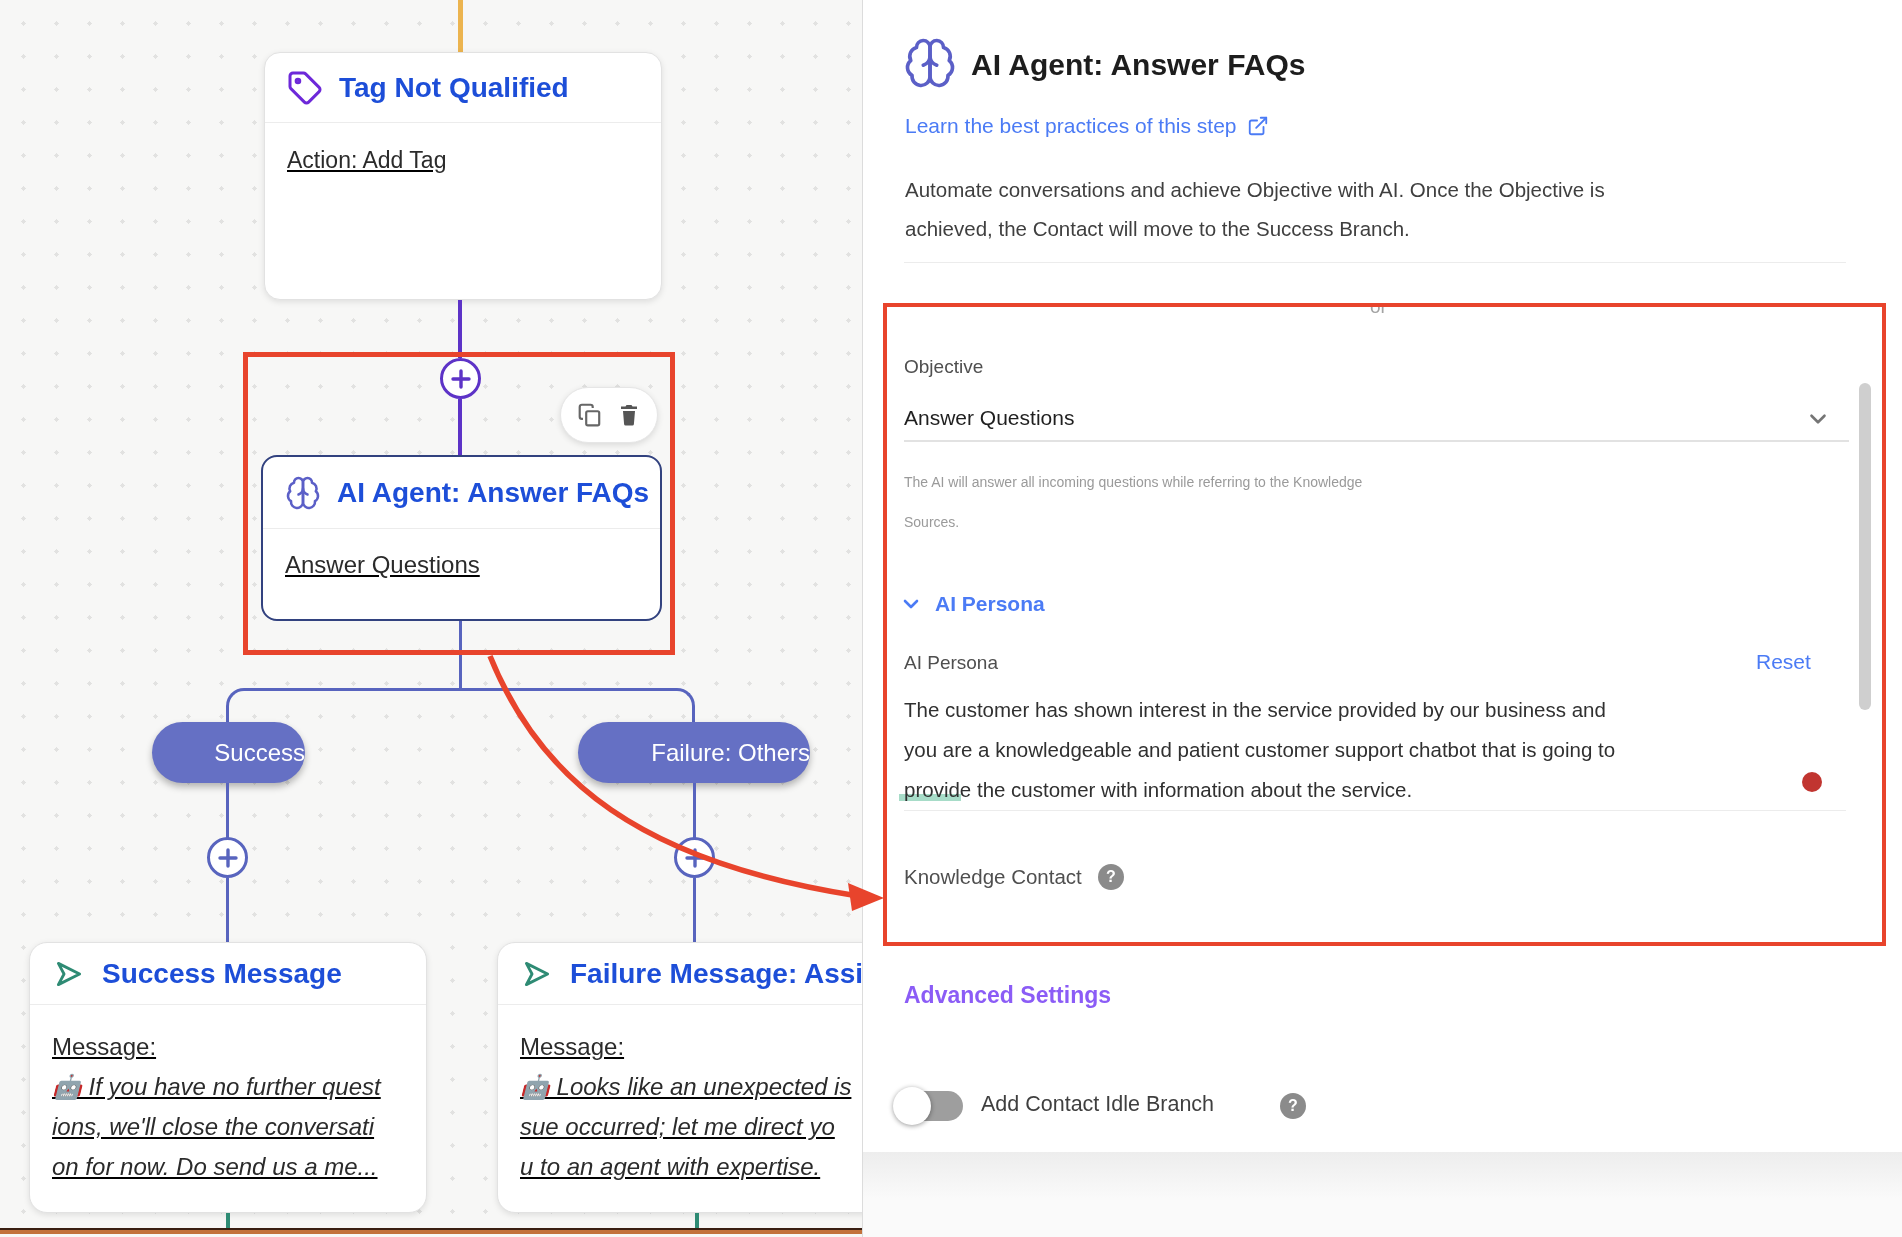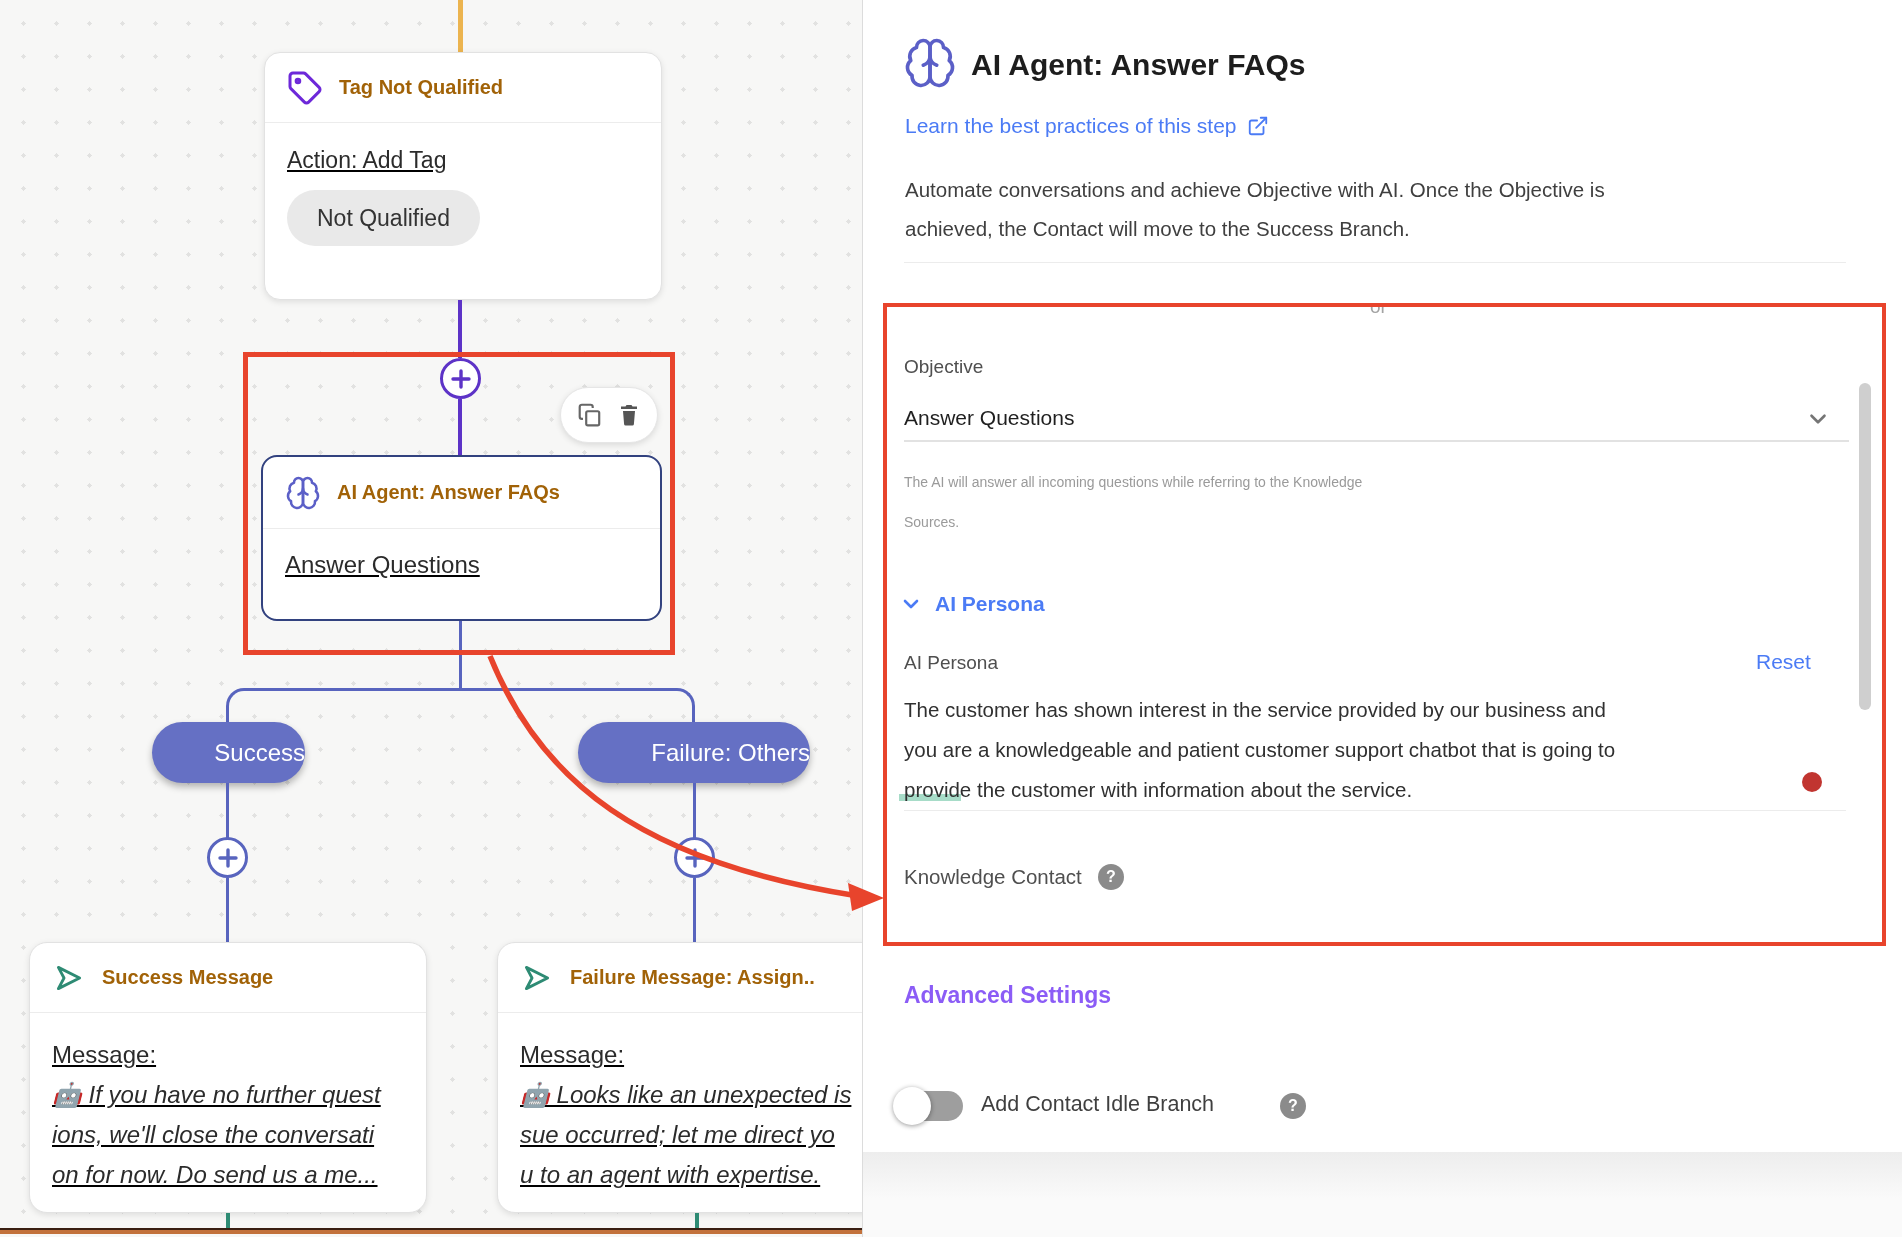--- a/index.html
+++ b/index.html
@@ -9,21 +9,21 @@
   .abs{position:absolute;}
 
   
   #canvas{left:0;top:0;width:862px;height:1237px;overflow:hidden;background:#f7f7f6;
     background-image:radial-gradient(circle,#e2e2e1 2px,transparent 2.2px);
     background-size:33px 33px;background-position:7px 7px;z-index:1;}
 
   .node{background:#fff;border:1px solid #e2e2e2;border-radius:16px;
         box-shadow:0 2px 6px rgba(0,0,0,.10);}
   .node-head{display:flex;align-items:center;gap:16px;padding:0 22px;border-bottom:1px solid #ececec;}
-  .node-title{font-size:20px;font-weight:700;color:#a16207;white-space:nowrap;}
+  .node-title{font-size:28px;font-weight:700;color:#1d4ed8;white-space:nowrap;}
   .node-body{padding:0 22px;text-decoration:underline;}
 
   #yellow-line{left:458px;top:0;width:5px;height:53px;background:#ECB44F;}
 
   #tag-node{left:264px;top:52px;width:398px;height:248px;}
   #tag-node .node-head{height:70px;}
   #tag-action{margin:24px 0 0 0;font-size:23px;color:#2b2b2b;}
   #tag-chip{display:inline-block;margin-top:16px;height:56px;line-height:56px;padding:0 30px;
             border-radius:28px;background:#e9e9e9;font-size:23px;color:#333;}
 
@@ -64,21 +64,21 @@
   #pill-failure{left:578px;top:722px;width:232px;}
 
   #line-success-a{left:226px;top:783px;height:55px;width:3px;background:#5864BE;}
   #line-failure-a{left:693px;top:783px;height:55px;width:3px;background:#5864BE;}
   #line-success-b{left:226px;top:878px;height:64px;width:3px;background:#5864BE;}
   #line-failure-b{left:693px;top:878px;height:64px;width:3px;background:#5864BE;}
 
   .msg-node{width:398px;height:271px;border-radius:18px;}
   #success-node{left:29px;top:942px;}
   #failure-node{left:497px;top:942px;width:390px;}
-  .msg-node .node-head{height:70px;}
+  .msg-node .node-head{height:62px;}
   .msg-label{margin-top:22px;font-size:24px;color:#2b2b2b;line-height:40px;}
   .msg-line{font-size:24px;font-style:italic;color:#2b2b2b;line-height:40px;white-space:nowrap;}
 
   #teal-line-success{left:226px;top:1213px;width:4px;height:17px;background:#2E8B74;}
   #teal-line-failure{left:695px;top:1213px;width:4px;height:17px;background:#2E8B74;}
   #bottom-line{left:0;top:1228px;width:862px;height:6px;background:#C2713B;border-top:2px solid #3A1F12;}
 
   
   #panel{left:862px;top:0;width:1040px;height:1237px;background:#fff;
          border-left:1px solid #dcdcdc;z-index:10;}
@@ -147,21 +147,20 @@
         <span style="display:flex;">
           <svg width="36" height="36" viewBox="0 0 24 24" fill="none" stroke="#6D28D9" stroke-width="2" stroke-linejoin="round" stroke-linecap="round">
             <path d="M21.4 11.6l-9-9A2 2 0 0 0 11 2H4a2 2 0 0 0-2 2v7c0 .53.21 1.04.59 1.41l9 9a2 2 0 0 0 2.83 0l7-7a2 2 0 0 0 0-2.83z"></path>
             <circle cx="7.3" cy="7.3" r="1.2"></circle>
           </svg>
         </span>
         <span class="node-title">Tag Not Qualified</span>
       </div>
       <div class="node-body">
         <div id="tag-action">Action: Add Tag</div>
-        <div id="tag-chip">Not Qualified</div>
       </div>
     </div>
 
     <div id="line-tag-plus" class="abs vline"></div>
 
     <div id="plus-top" class="abs plus-circle plus-purple">
       <svg width="22" height="22" viewBox="0 0 22 22">
         <path d="M11 3v16M3 11h16" stroke="#5d33c7" stroke-width="3.4" stroke-linecap="round"></path>
       </svg>
     </div>

